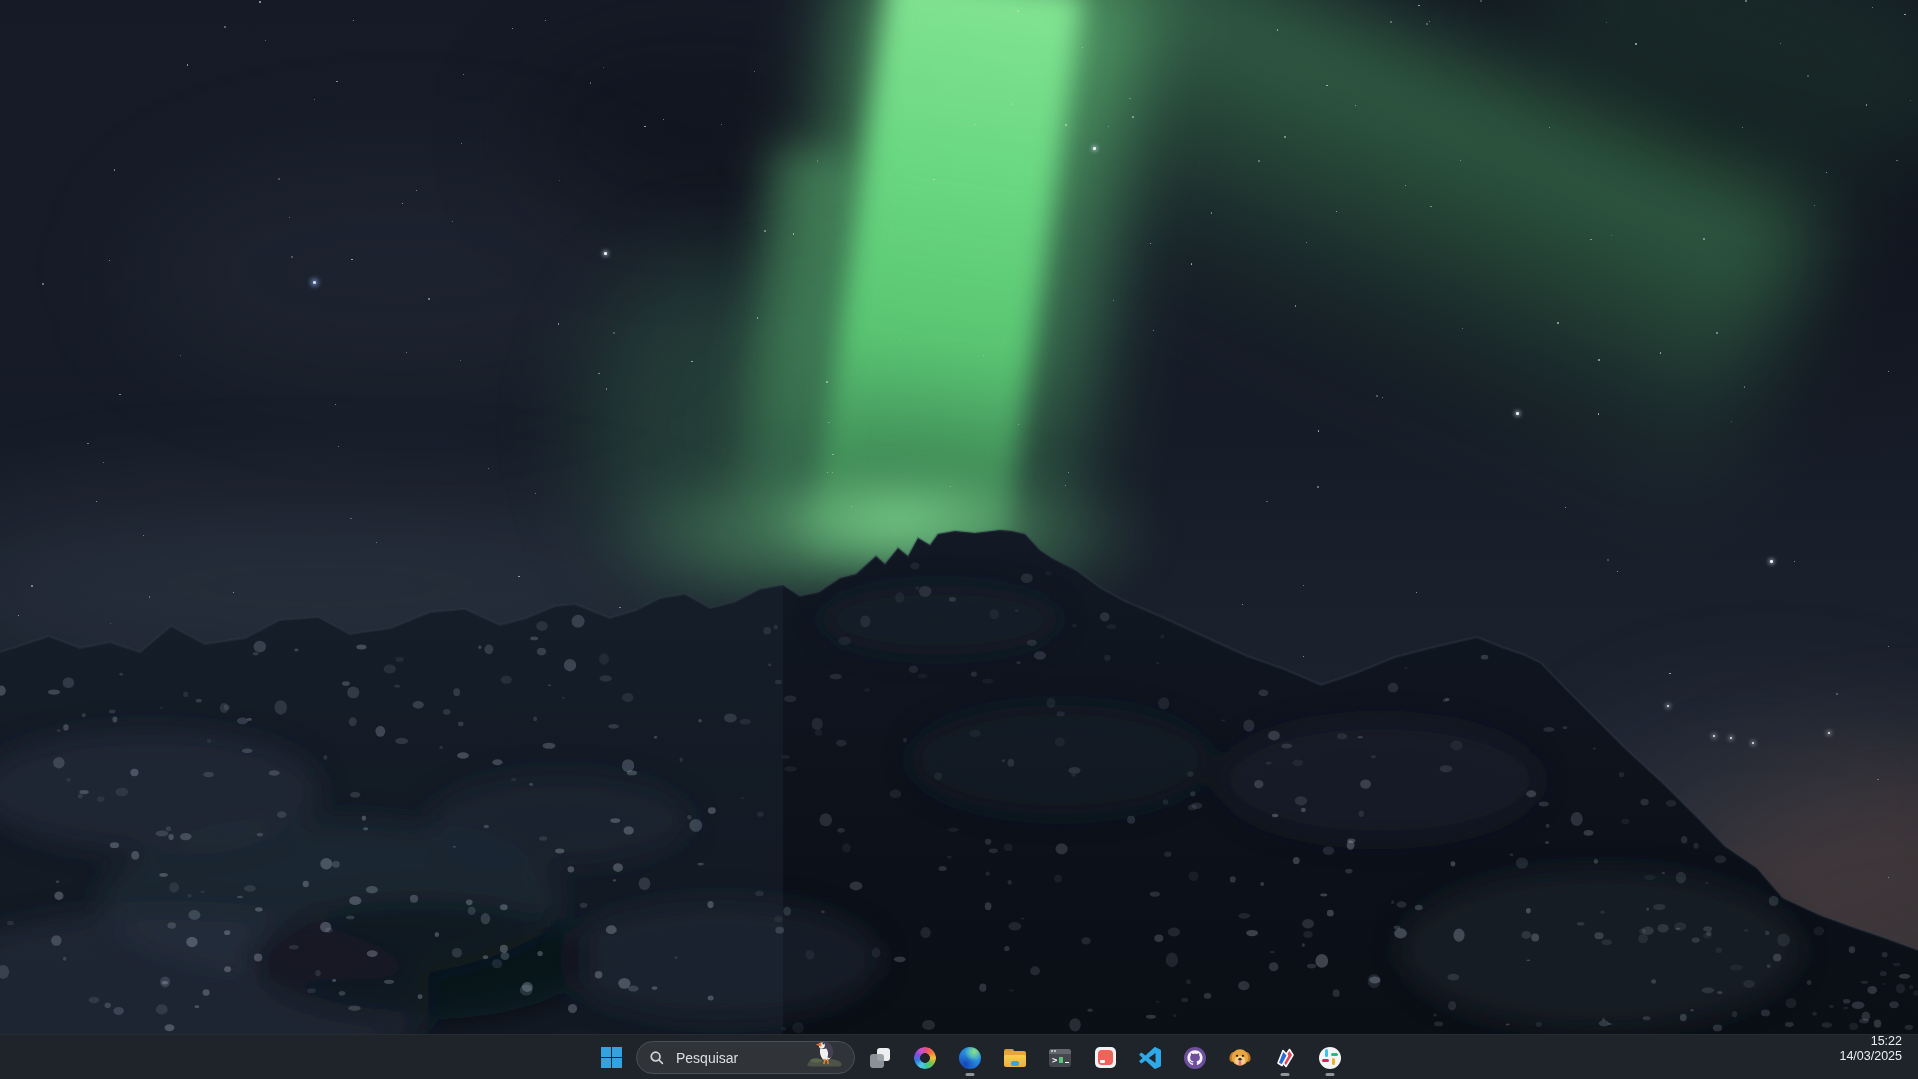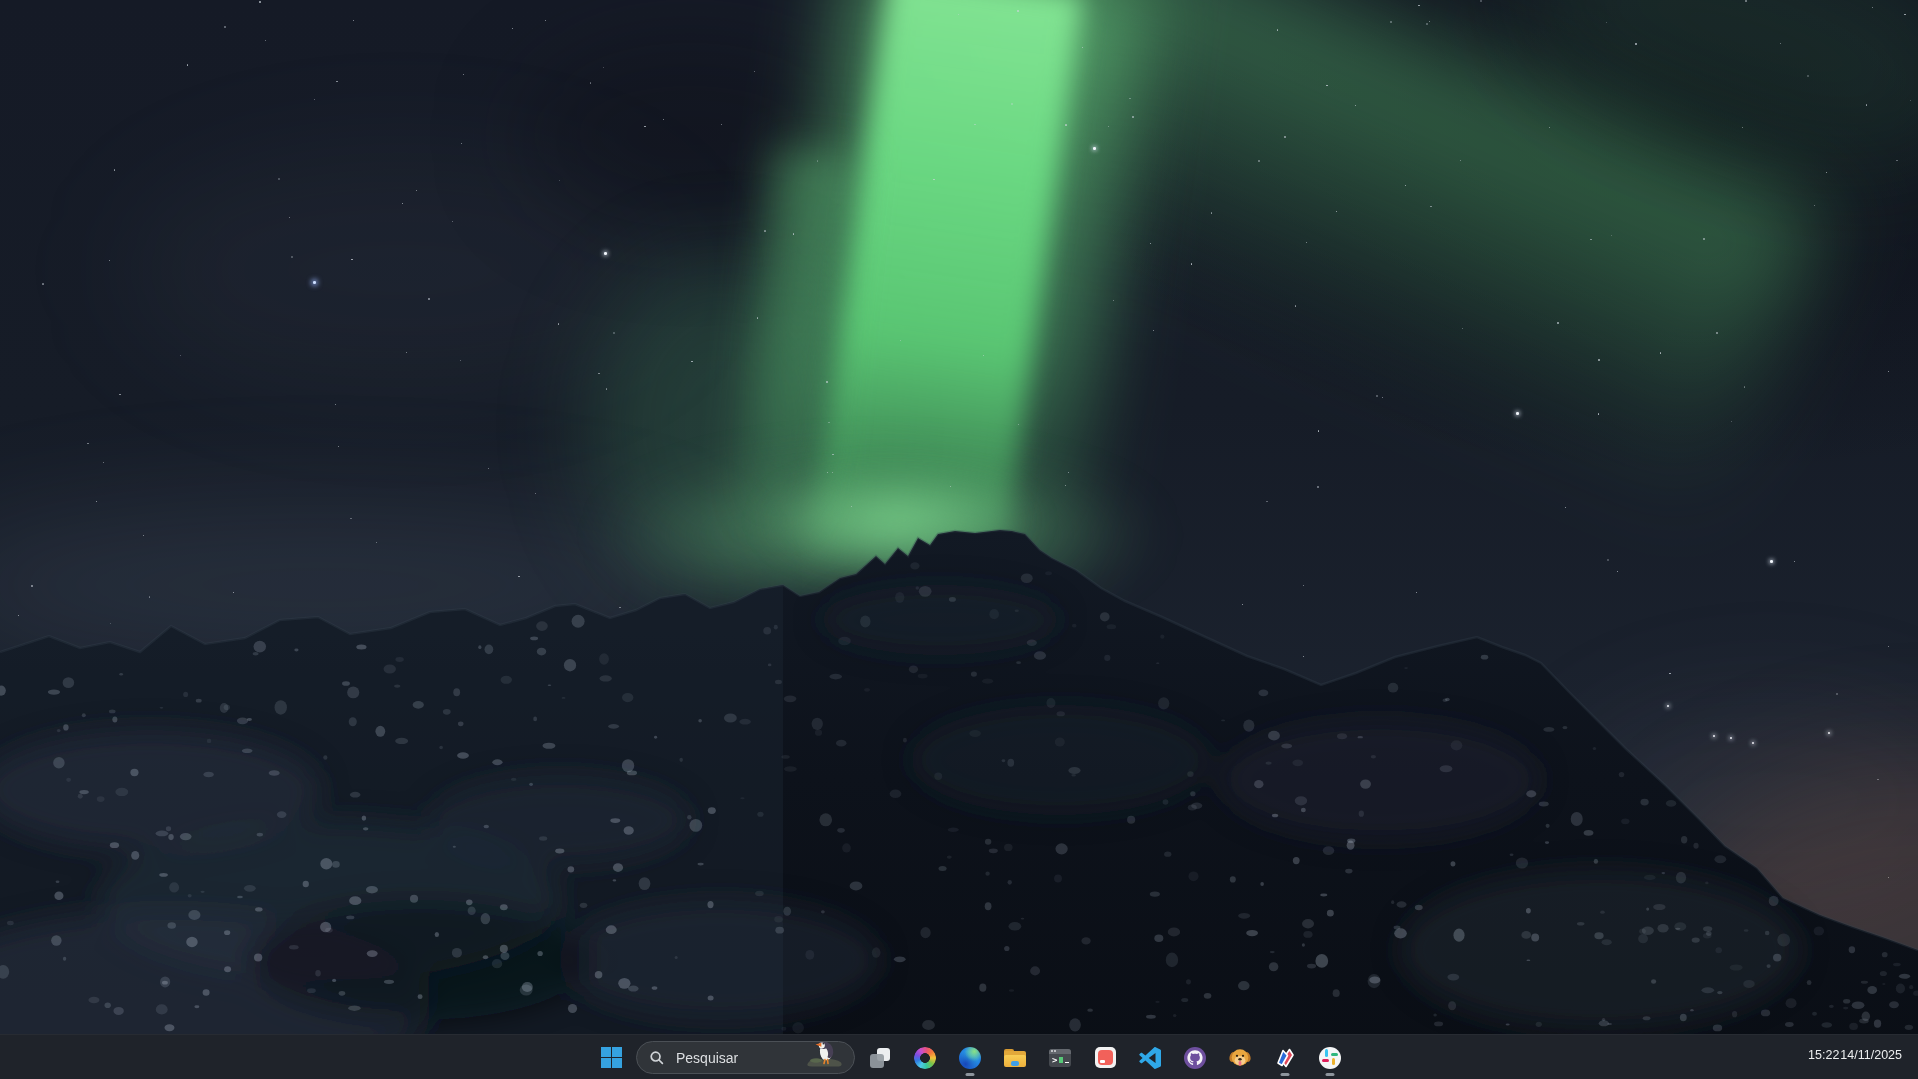--- a/index.html
+++ b/index.html
@@ -114,21 +114,21 @@
 
   
   .slack{width:22px;height:22px;border-radius:50%;background:#f4f5f6;position:relative;}
   .slack i{position:absolute;border-radius:2.2px;}
   .slack .b{left:6.2px;top:2.8px;width:3px;height:7.4px;background:#36C5F0;}
   .slack .g{left:11.6px;top:6.2px;width:7.4px;height:3px;background:#2EB67D;}
   .slack .y{left:12.6px;top:11.6px;width:3px;height:7.4px;background:#ECB22E;}
   .slack .r{left:2.8px;top:12.6px;width:7.4px;height:3px;background:#E01E5A;}
 
   
-  .tb-clock{position:absolute;right:16px;top:0;height:27px;display:flex;flex-direction:row;justify-content:center;align-items:flex-end;gap:1px;color:#eceeef;font-size:12.5px;line-height:1.15;cursor:default;}
+  .tb-clock{position:absolute;right:16px;top:0;height:27px;display:flex;flex-direction:column;justify-content:center;align-items:flex-end;gap:1px;color:#eceeef;font-size:12.5px;line-height:1.15;cursor:default;}
 </style>
 </head>
 <body>
 
 <div id="stage">
 
   <div class="sky"></div>
 
   <div class="haze haze-left-cloud"></div>
   <div class="haze haze-mid-cloud"></div>
@@ -866,16 +866,16 @@
               <i class="y"></i>
               <i class="r"></i>
             </span>
             <span class="run-dash"></span>
           </button>
         </span>
     </div>
 
     <div class="tb-clock">
       <span>15:22</span>
-      <span>14/11/2025</span>
+      <span>14/03/2025</span>
     </div>
   </div>
 </div>
 
 </body></html>

